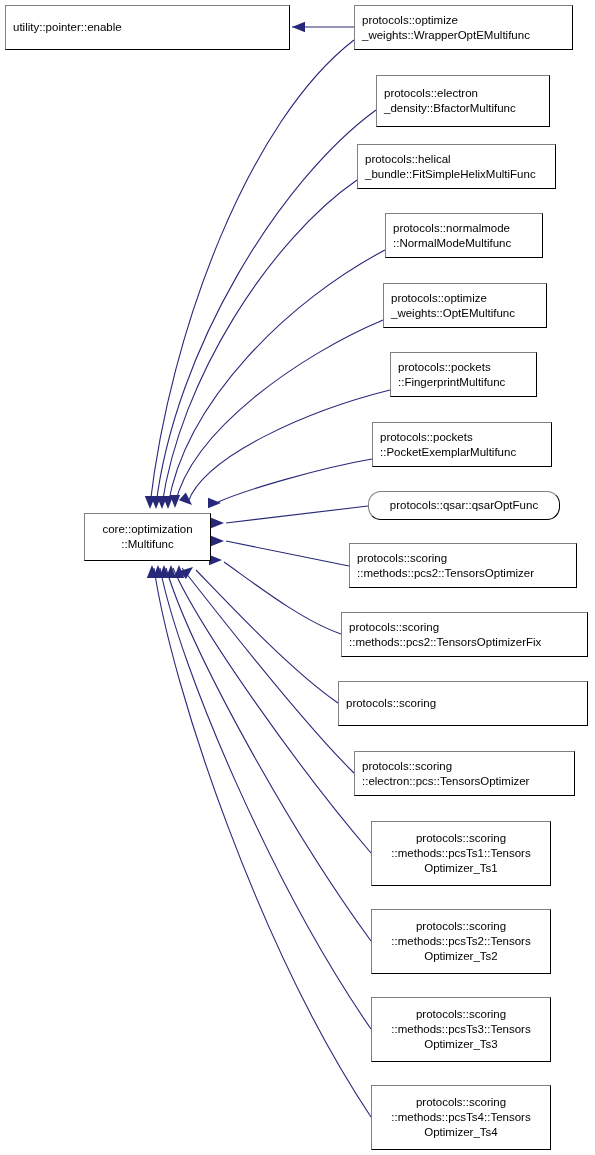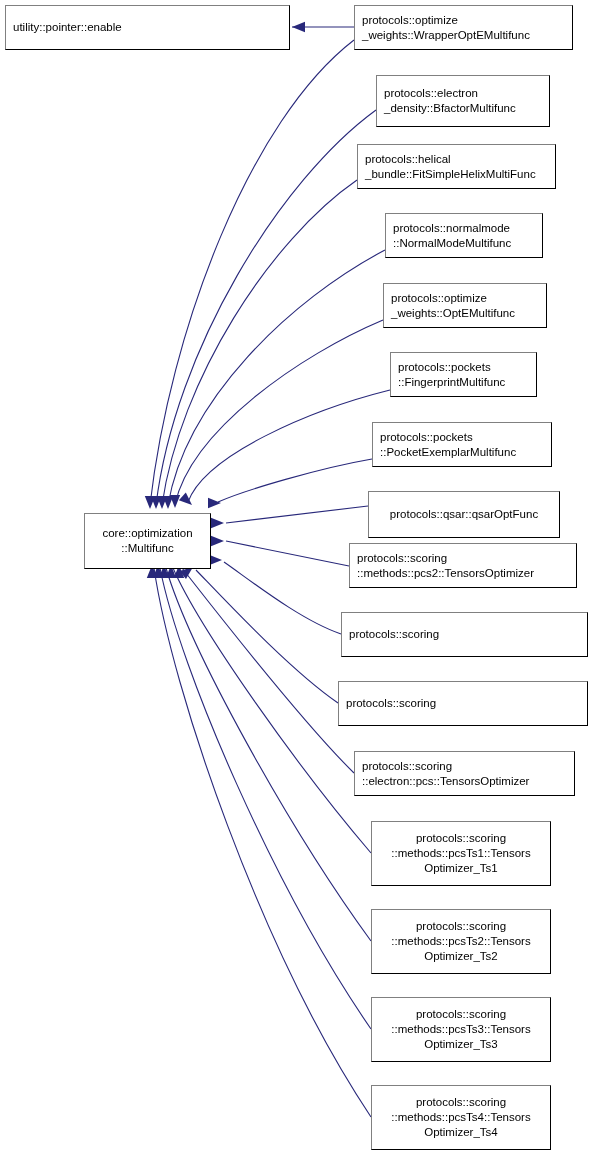--- a/index.html
+++ b/index.html
@@ -91,21 +91,21 @@
       <path d="M 371 1029 C 275 890 180 670 160 568" fill="none" stroke="#28287a" stroke-width="1.1"></path>
       <polygon points="0,0 -13,-5.2 -13,5.2" fill="#28287a" transform="translate(158,565) rotate(-90)"></polygon>
       <path d="M 371 1117 C 260 950 172 690 154 568" fill="none" stroke="#28287a" stroke-width="1.1"></path>
       <polygon points="0,0 -13,-5.2 -13,5.2" fill="#28287a" transform="translate(152,565) rotate(-90)"></polygon>
     </svg>
 
   <div id="node-layer">
       <div class="node lalign" style="left: 5px; top: 5px; width: 285px; height: 45px;">
         <span class="line">utility::pointer::enable</span>
       </div>
-      <div class="node" style="left: 84px; top: 513px; width: 127px; height: 56px;">
+      <div class="node" style="left: 84px; top: 513px; width: 127px; height: 48px;">
         <span class="line">core::optimization</span>
         <span class="line">::Multifunc</span>
       </div>
       <div class="node lalign" style="left: 354px; top: 5px; width: 219px; height: 45px;">
         <span class="line">protocols::optimize</span>
         <span class="line">_weights::WrapperOptEMultifunc</span>
       </div>
       <div class="node lalign" style="left: 376px; top: 75px; width: 174px; height: 52px;">
         <span class="line">protocols::electron</span>
         <span class="line">_density::BfactorMultifunc</span>
@@ -123,29 +123,30 @@
         <span class="line">_weights::OptEMultifunc</span>
       </div>
       <div class="node lalign" style="left: 390px; top: 352px; width: 147px; height: 45px;">
         <span class="line">protocols::pockets</span>
         <span class="line">::FingerprintMultifunc</span>
       </div>
       <div class="node lalign" style="left: 372px; top: 422px; width: 180px; height: 45px;">
         <span class="line">protocols::pockets</span>
         <span class="line">::PocketExemplarMultifunc</span>
       </div>
-      <div class="node" style="left: 368px; top: 491px; width: 192px; height: 47px;">
+      <div class="node" style="left: 368px; top: 491px; width: 192px; height: 29px; border-radius: 13px;">
         <span class="line">protocols::qsar::qsarOptFunc</span>
       </div>
       <div class="node lalign" style="left: 349px; top: 543px; width: 228px; height: 45px;">
         <span class="line">protocols::scoring</span>
         <span class="line">::methods::pcs2::TensorsOptimizer</span>
       </div>
       <div class="node lalign" style="left: 341px; top: 612px; width: 247px; height: 45px;">
         <span class="line">protocols::scoring</span>
+        <span class="line">::methods::pcs2::TensorsOptimizerFix</span>
       </div>
       <div class="node lalign" style="left: 338px; top: 681px; width: 250px; height: 45px;">
         <span class="line">protocols::scoring</span>
       </div>
       <div class="node lalign" style="left: 354px; top: 751px; width: 221px; height: 45px;">
         <span class="line">protocols::scoring</span>
         <span class="line">::electron::pcs::TensorsOptimizer</span>
       </div>
       <div class="node" style="left: 371px; top: 821px; width: 180px; height: 65px;">
         <span class="line">protocols::scoring</span>

